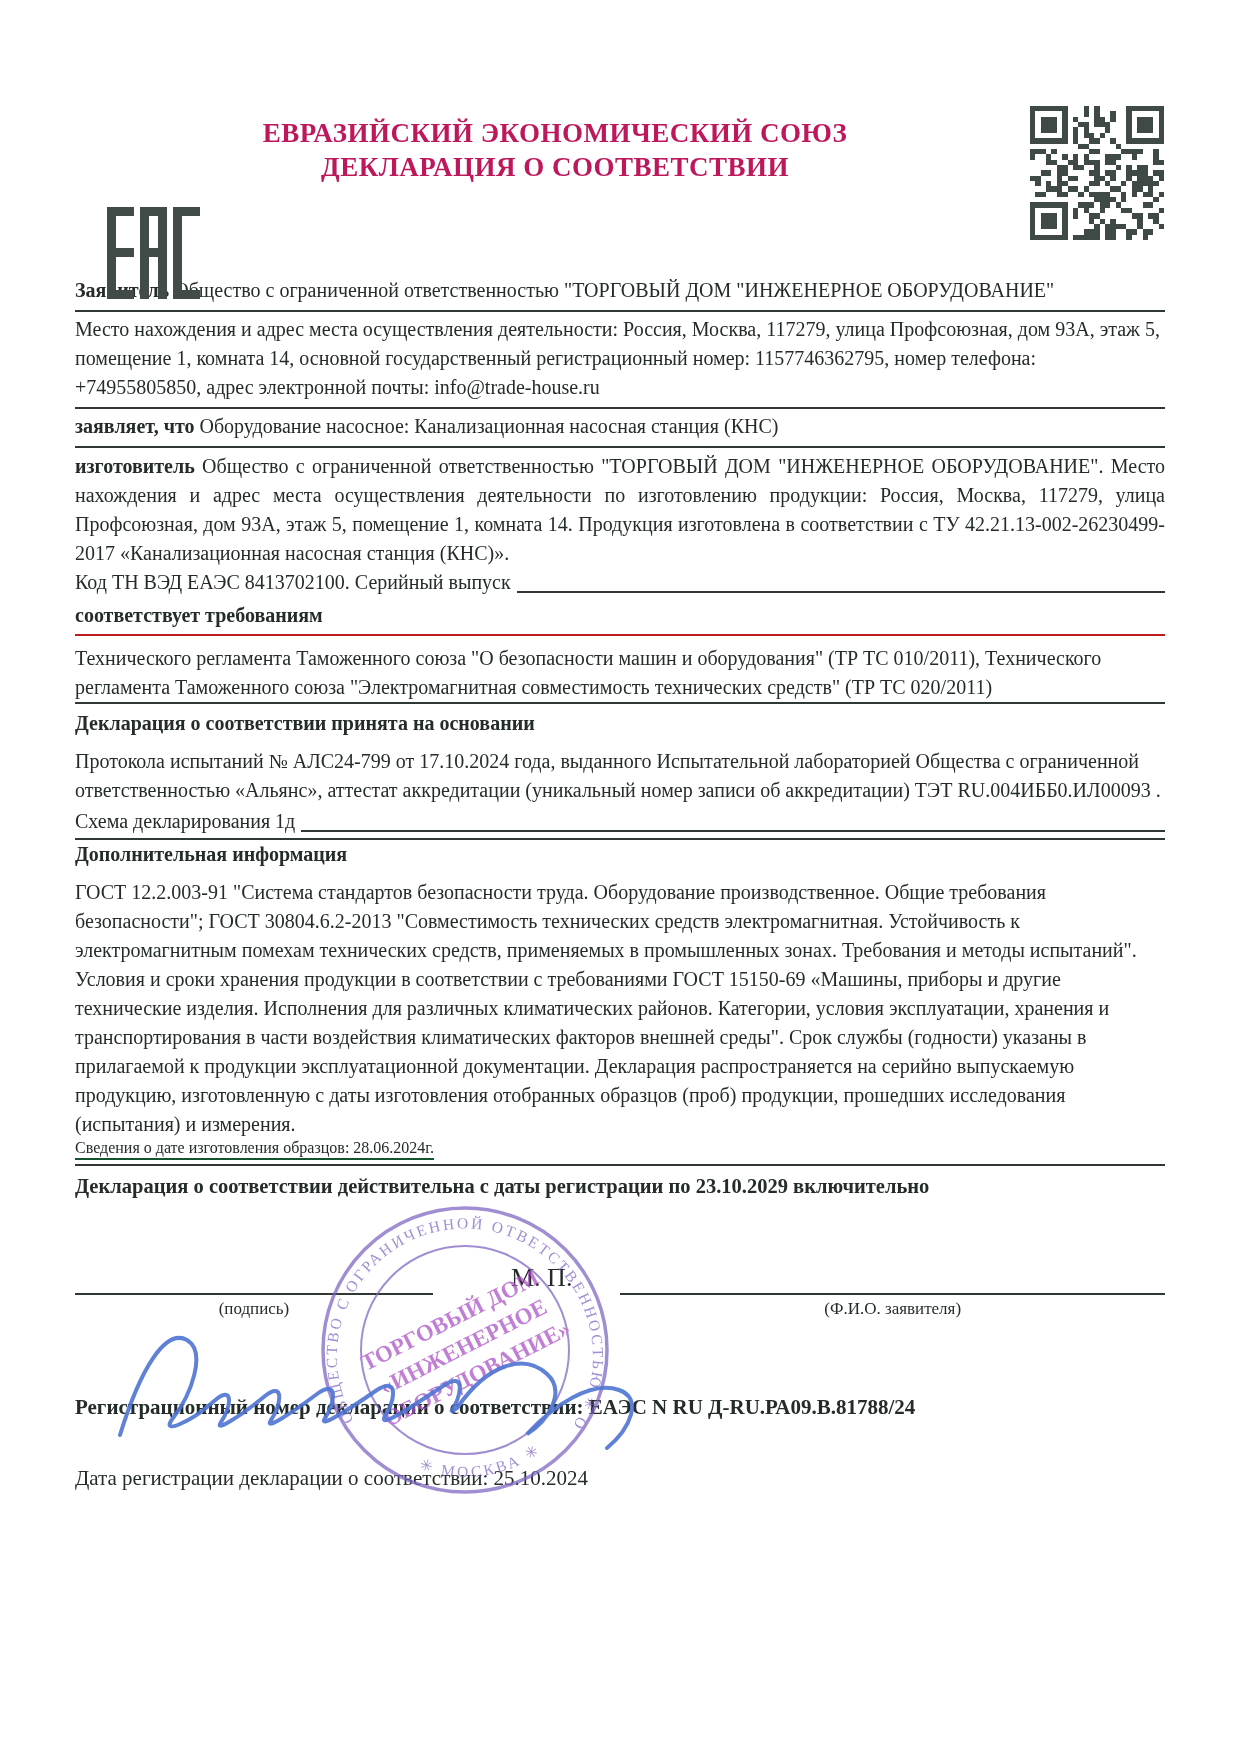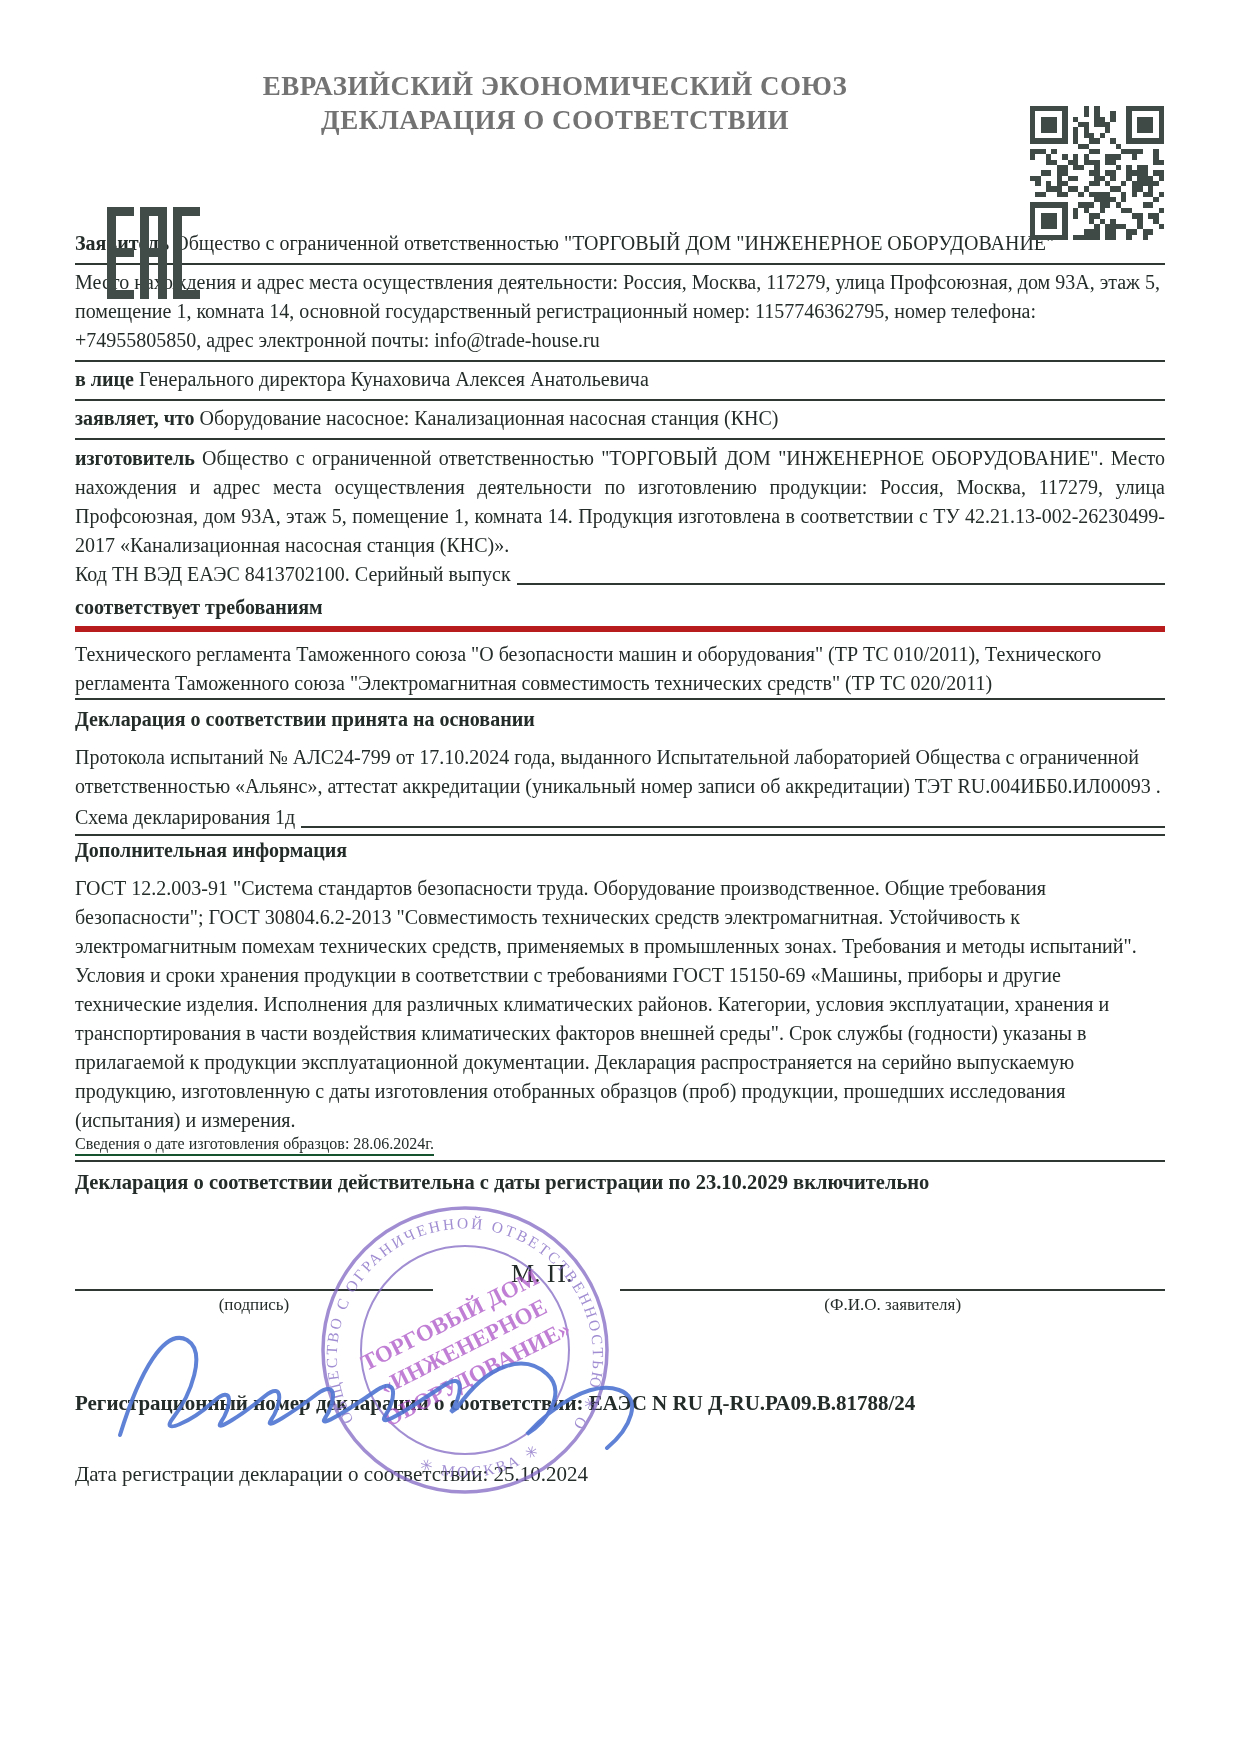--- a/index.html
+++ b/index.html
@@ -8,40 +8,40 @@
     width:1240px;height:1754px;
     margin:0 auto;
     background:#ffffff;
     font-family:"Liberation Serif","DejaVu Serif",serif;
     color:#242c29;
     overflow:hidden;
   }
   .content{padding:0 75px;}
   
   .title-block{
-    width:720px;margin-left:195px;padding-top:69px;
+    width:720px;margin-left:195px;padding-top:116px;
     text-align:center;font-weight:bold;font-size:27px;line-height:34px;
-    letter-spacing:.5px;color:#737373;
+    letter-spacing:.5px;color:#be185d;
   }
   .eac-logo{position:absolute;left:105px;top:205px;width:96px;height:96px;}
   .qr-box{position:absolute;left:1030px;top:106px;width:134px;height:134px;}
   
   p,.row{margin:0;font-size:20px;line-height:29px;}
   .sec{border-bottom:2px solid #30383470;border-bottom-color:#303834;}
   .sec{border-bottom:2px solid #303834;}
   .b{font-weight:bold;}
   .sec-applicant{margin-top:92px;padding-bottom:5px;}
   .sec-location{padding-top:3px;padding-bottom:5px;}
   .sec-person{padding-top:3px;padding-bottom:5px;}
   .sec-declares{padding-top:3px;padding-bottom:5px;}
   .sec-manufacturer{padding-top:4px;}
   .sec-manufacturer .just{text-align:justify;}
   .trail-row{display:flex;align-items:flex-end;font-size:20px;line-height:29px;}
   .trail{flex:1;border-bottom:2px solid #303834;margin-bottom:4px;margin-left:6px;}
-  .rule-light{border-bottom:6px solid #b91c1c;}
+  .rule-light{border-bottom:2px solid #b91c1c;}
   .sec-req-head{padding-top:4px;padding-bottom:4px;}
   .sec-req-text{padding-top:8px;padding-bottom:0;}
   .sec-basis-head{padding-top:5px;}
   .sec-basis-text{padding-top:9px;}
   .scheme-row{margin-top:2px;}
   .sec-basis-wrap{padding-bottom:2px;}
   .sec-add-head{padding-top:0;}
   .sec-add-text{padding-top:9px;}
   .samples{display:inline-block;border-bottom:2px solid #14532d;padding-bottom:1px;}
   .sec-add-wrap{padding-bottom:4px;}
@@ -300,23 +300,20 @@
   <div class="content">
 
     <div class="sec sec-applicant">
       <p class="row"><span class="b">Заявитель</span> <span>Общество с ограниченной ответственностью "ТОРГОВЫЙ ДОМ "ИНЖЕНЕРНОЕ ОБОРУДОВАНИЕ"</span></p>
     </div>
 
     <div class="sec sec-location">
       <p class="row">Место нахождения и адрес места осуществления деятельности: Россия, Москва, 117279, улица Профсоюзная, дом 93А, этаж 5, помещение 1, комната 14, основной государственный регистрационный номер: 1157746362795, номер телефона: +74955805850, адрес электронной почты: info@trade-house.ru</p>
     </div>
 
-    <div class="sec sec-person">
-      <p class="row"><span class="b">в лице</span> <span>Генерального директора Кунаховича Алексея Анатольевича</span></p>
-    </div>
 
     <div class="sec sec-declares">
       <p class="row"><span class="b">заявляет, что</span> <span>Оборудование насосное: Канализационная насосная станция (КНС)</span></p>
     </div>
 
     <div class="sec-manufacturer">
       <p class="row just"><span class="b">изготовитель</span> <span>Общество с ограниченной ответственностью "ТОРГОВЫЙ ДОМ "ИНЖЕНЕРНОЕ ОБОРУДОВАНИЕ". Место нахождения и адрес места осуществления деятельности по изготовлению продукции: Россия, Москва, 117279, улица Профсоюзная, дом 93А, этаж 5, помещение 1, комната 14. Продукция изготовлена в соответствии с ТУ 42.21.13-002-26230499-2017 «Канализационная насосная станция (КНС)».</span></p>
       <div class="trail-row">
         <span>Код ТН ВЭД ЕАЭС 8413702100. Серийный выпуск</span>
         <span class="trail"></span>

